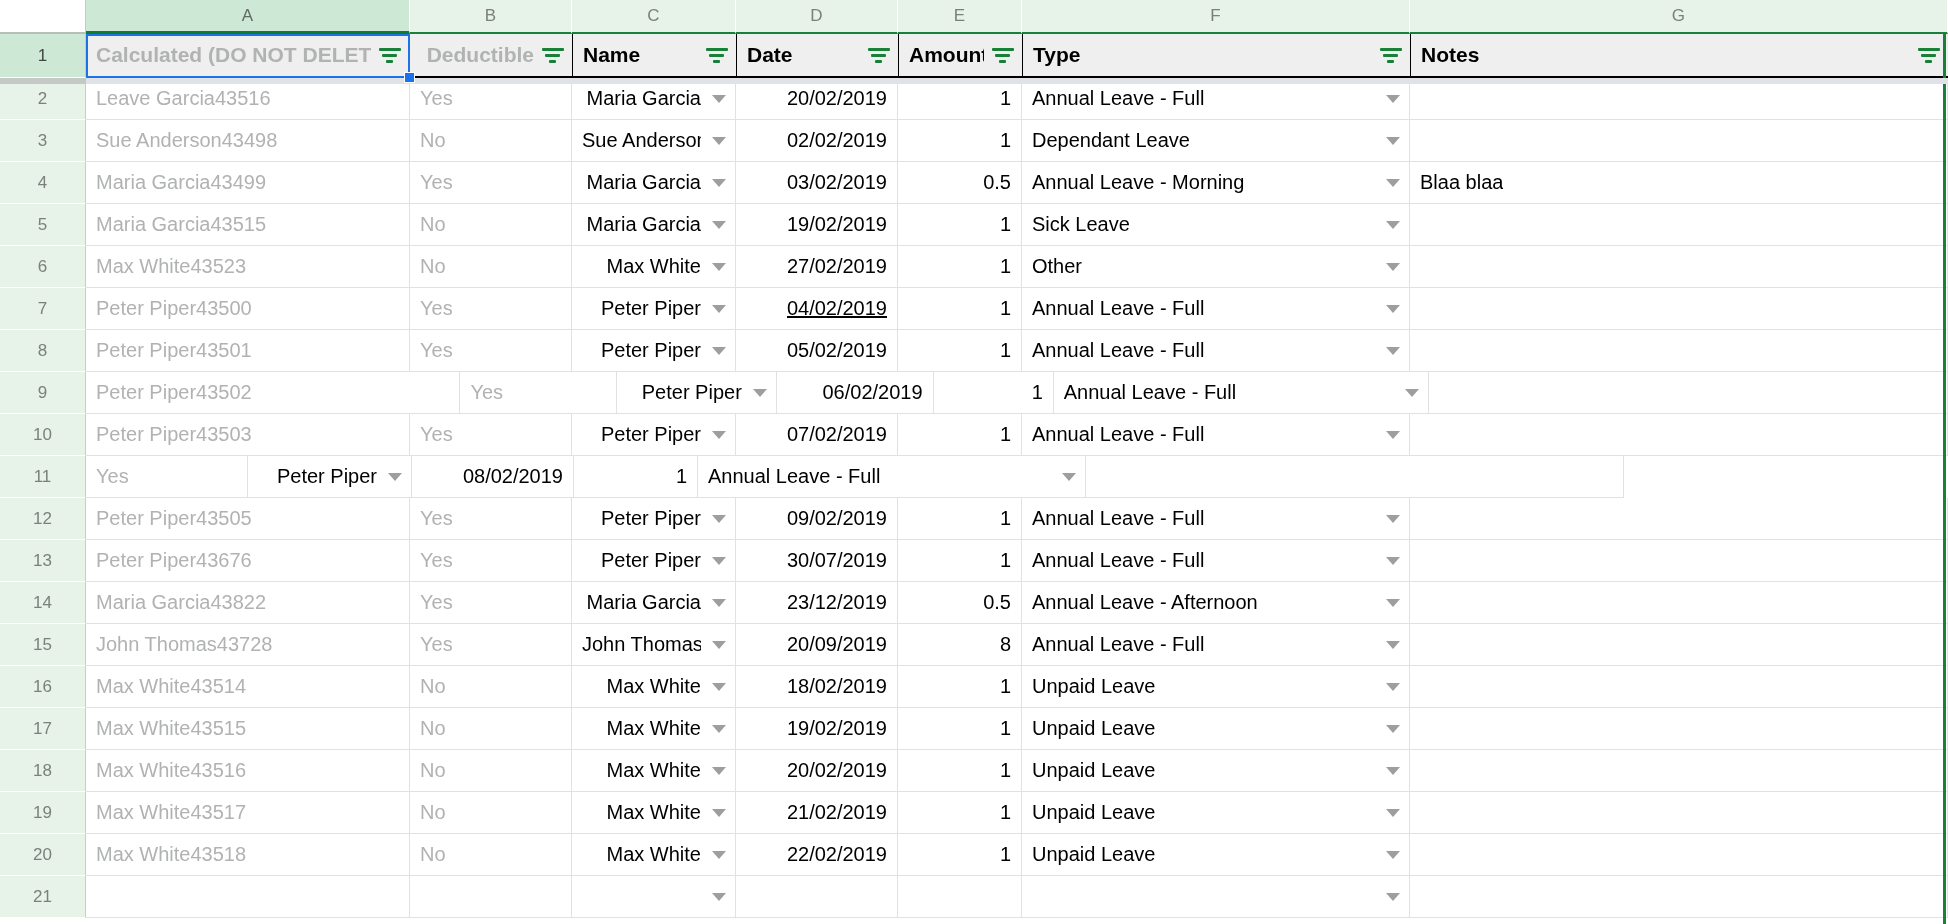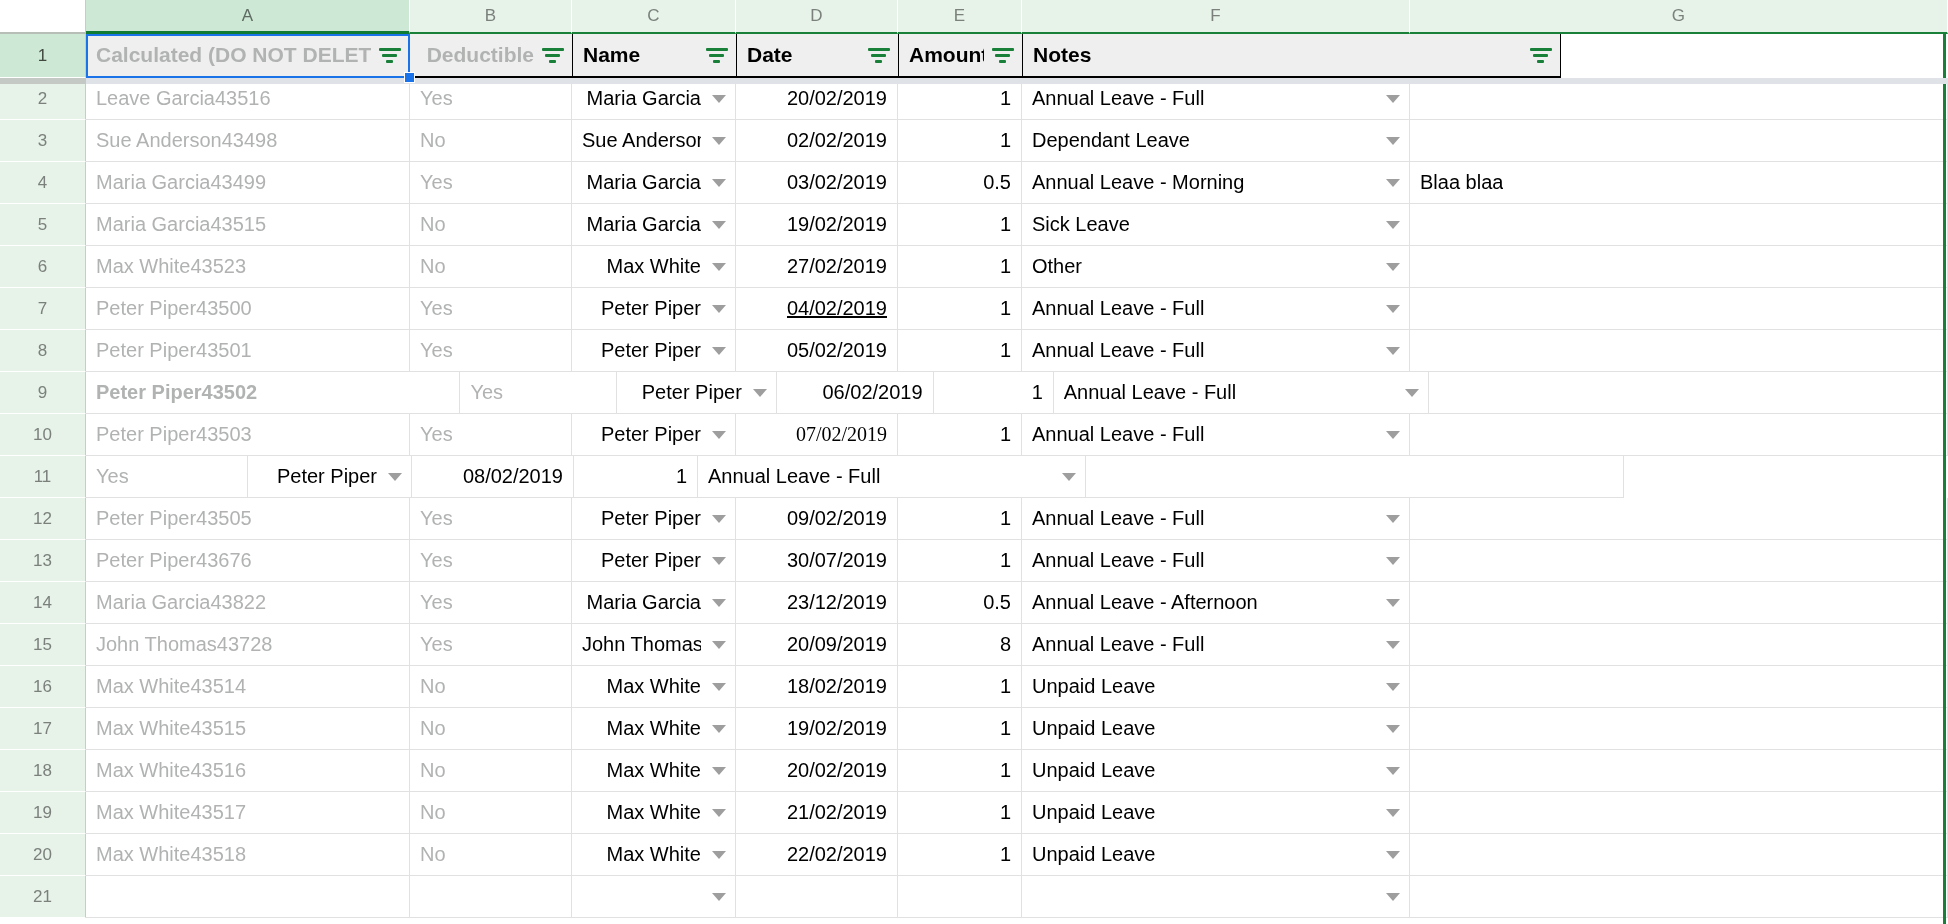--- a/index.html
+++ b/index.html
@@ -264,20 +264,28 @@
             </span>
           </div>
           <div class="cell left" style="width: 124px;">
             <span class="txt">Amount</span>
             <span class="filter-ico">
               <i></i>
               <i></i>
               <i></i>
             </span>
           </div>
+          <div class="cell left" style="width: 388px;">
+            <span class="txt">Type</span>
+            <span class="filter-ico">
+              <i></i>
+              <i></i>
+              <i></i>
+            </span>
+          </div>
           <div class="cell left" style="width: 538px;">
             <span class="txt">Notes</span>
             <span class="filter-ico">
               <i></i>
               <i></i>
               <i></i>
             </span>
           </div>
         </div>
     </div>
@@ -460,21 +468,21 @@
           <div class="cell left" style="width: 388px; padding-right: 34px;">
             <span class="txt">Annual Leave - Full</span>
             <span class="dv-caret"></span>
           </div>
           <div class="cell left" style="width: 538px;">
             <span class="txt"></span>
           </div>
         </div>
         <div class="row">
           <div class="rowhdr">9</div>
-          <div class="cell left muted" style="width: 388px; font-weight: bold;">
+          <div class="cell left muted" style="width: 388px;">
             <span class="txt">Peter Piper43502</span>
           </div>
           <div class="cell left muted" style="width: 162px;">
             <span class="txt">Yes</span>
           </div>
           <div class="cell right" style="width: 164px; padding-right: 34px;">
             <span class="txt">Peter Piper</span>
             <span class="dv-caret"></span>
           </div>
           <div class="cell right" style="width: 162px;">
@@ -496,21 +504,21 @@
           <div class="cell left muted" style="width: 324px;">
             <span class="txt">Peter Piper43503</span>
           </div>
           <div class="cell left muted" style="width: 162px;">
             <span class="txt">Yes</span>
           </div>
           <div class="cell right" style="width: 164px; padding-right: 34px;">
             <span class="txt">Peter Piper</span>
             <span class="dv-caret"></span>
           </div>
-          <div class="cell right" style="width: 162px; font-family: Liberation Serif, serif;">
+          <div class="cell right" style="width: 162px;">
             <span class="txt">07/02/2019</span>
           </div>
           <div class="cell right" style="width: 124px;">
             <span class="txt">1</span>
           </div>
           <div class="cell left" style="width: 388px; padding-right: 34px;">
             <span class="txt">Annual Leave - Full</span>
             <span class="dv-caret"></span>
           </div>
           <div class="cell left" style="width: 538px;">

